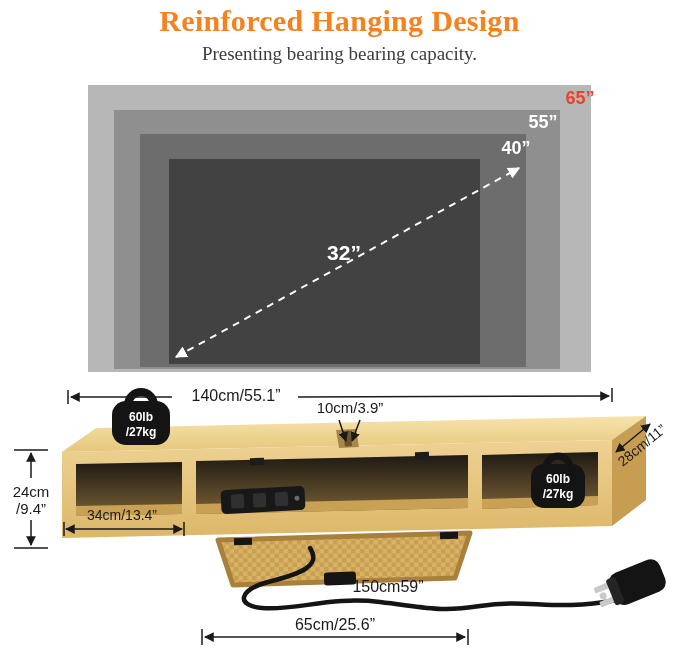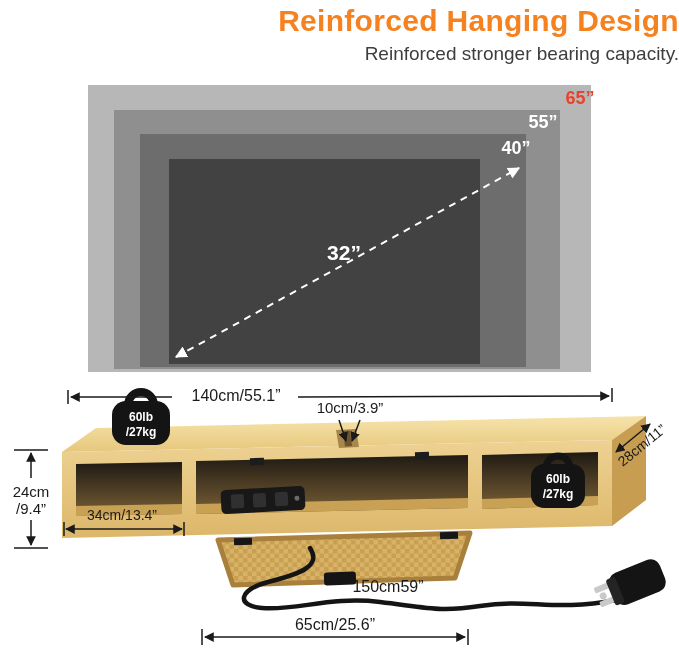--- a/index.html
+++ b/index.html
@@ -1,41 +1,41 @@
 <!DOCTYPE html>
 <html><head>
 <meta charset="utf-8">
 <style>
   * { margin:0; padding:0; box-sizing:border-box; }
   html,body { background:#ffffff; }
   .page{
     position:relative; width:679px; height:651px; background:#fff;
     font-family:"Liberation Sans", sans-serif; overflow:hidden;
   }
-  .hdr{ position:absolute; top:4px; left:0; width:100%; text-align:right; z-index:3; }
+  .hdr{ position:absolute; top:4px; left:0; width:100%; text-align:center; z-index:3;font-family:Liberation Serif, serif; }
   .title{ font-size:30px; font-weight:800; color:#f5811f; letter-spacing:.3px; }
   .subtitle{ margin-top:5px; font-size:19px; color:#3d3d3d; }
   svg.scene{ position:absolute; left:0; top:0; z-index:2; }
   svg text{ font-family:"Liberation Sans", sans-serif; }
   .tvlab{ font-weight:bold; font-size:18px; }
   .tvlab32{ font-weight:bold; font-size:21px; }
   .dimt{ fill:#1a1a1a; font-size:16px; }
   .dimt-s{ fill:#1a1a1a; font-size:15px; }
   .dimt-xs{ fill:#1a1a1a; font-size:14px; }
   .wlab{ fill:#ffffff; font-size:12px; font-weight:bold; }
   .dimline{ stroke:#1a1a1a; stroke-width:1.5; fill:none; }
 </style>
 </head>
 <body>
 
 <div class="page">
 
   <div class="hdr">
     <div class="title">Reinforced Hanging Design</div>
-    <div class="subtitle">Reinforced stronger bearing capacity.</div>
+    <div class="subtitle">Presenting bearing bearing capacity.</div>
   </div>
 
   <svg class="scene" width="679" height="651" viewBox="0 0 679 651">
     <defs>
       <marker id="arB" viewBox="0 0 10 10" refX="9" refY="5" markerWidth="6.5" markerHeight="6.5" orient="auto-start-reverse">
         <path d="M0,0 L10,5 L0,10 z" fill="#1a1a1a"></path>
       </marker>
       <marker id="arW" viewBox="0 0 10 10" refX="9" refY="5" markerWidth="6" markerHeight="6" orient="auto-start-reverse">
         <path d="M0,0 L10,5 L0,10 z" fill="#ffffff"></path>
       </marker>

